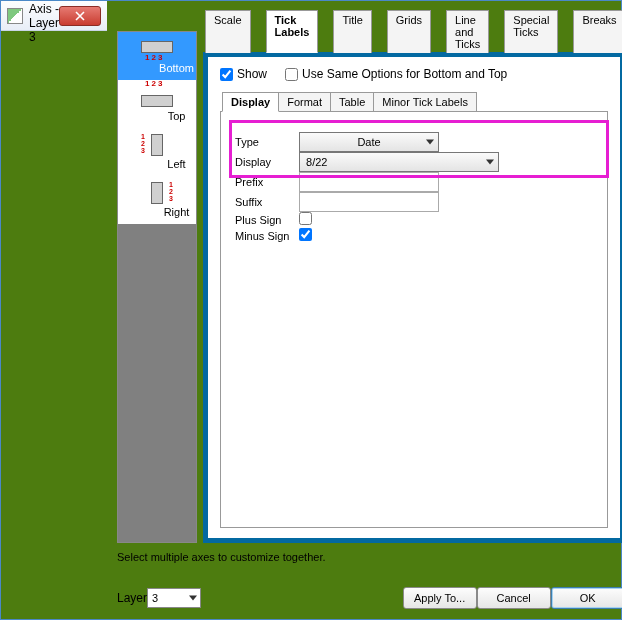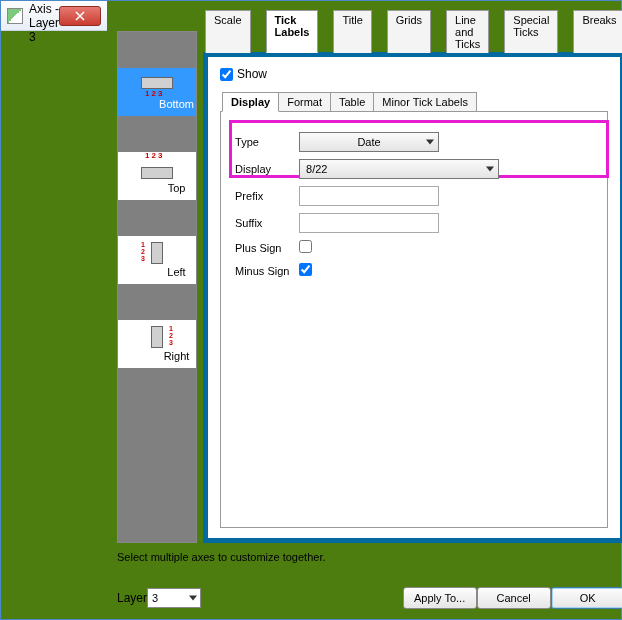--- a/index.html
+++ b/index.html
@@ -63,21 +63,20 @@
   }
   .side-item {
     height: 48px;
     display: flex;
     flex-direction: column;
     align-items: center;
     justify-content: center;
     gap: 2px;
     background: #fff;
     cursor: pointer;
-    margin-top: 36px;
   }
   .side-item.selected {
     background: #3399ff;
     color: #fff;
   }
   .side-item.selected .side-label { color: #fff; }
   .side-label { font-size: 11px; color: #000; padding-left: 39px; }
   .thumb {
     position: relative;
     width: 44px; height: 22px;
@@ -160,21 +159,20 @@
   .highlight-box {
     position: absolute;
     left: 8px; top: 8px;
     width: 380px; height: 58px;
     border: 3px solid #e61ed2;
     pointer-events: none;
   }
   .form-grid {
     display: grid;
     grid-template-columns: 64px 1fr;
-    row-gap: 7px;
     align-items: center;
     max-width: 380px;
   }
   .form-grid label { font-size: 11px; }
   .combo {
     height: 20px;
     border: 1px solid #777;
     background: linear-gradient(#fafafa, #e4e4e4);
     display: flex;
     align-items: center;
@@ -303,20 +301,24 @@
           <div class="tab">Special Ticks</div>
           <div class="tab">Breaks</div>
         </div>
 
         <div class="outer-panel">
           <div class="show-row">
             <label class="chk">
               <input type="checkbox" checked="" style="">
               <span>Show</span>
             </label>
+            <label class="chk">
+              <input type="checkbox" style="">
+              <span>Use Same Options for Bottom and Top</span>
+            </label>
           </div>
 
           <div class="inner-tabs">
             <div class="tab active">Display</div>
             <div class="tab">Format</div>
             <div class="tab">Table</div>
             <div class="tab">Minor Tick Labels</div>
           </div>
 
           <div class="inner-panel">

